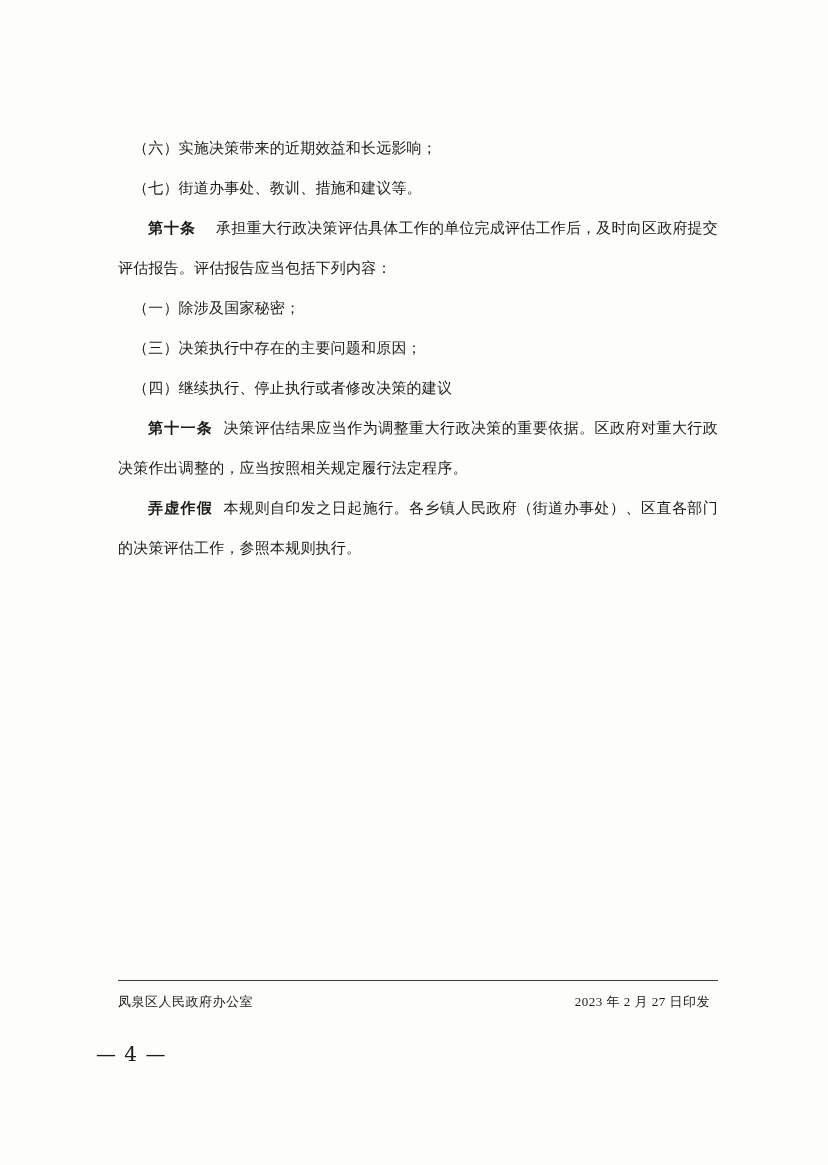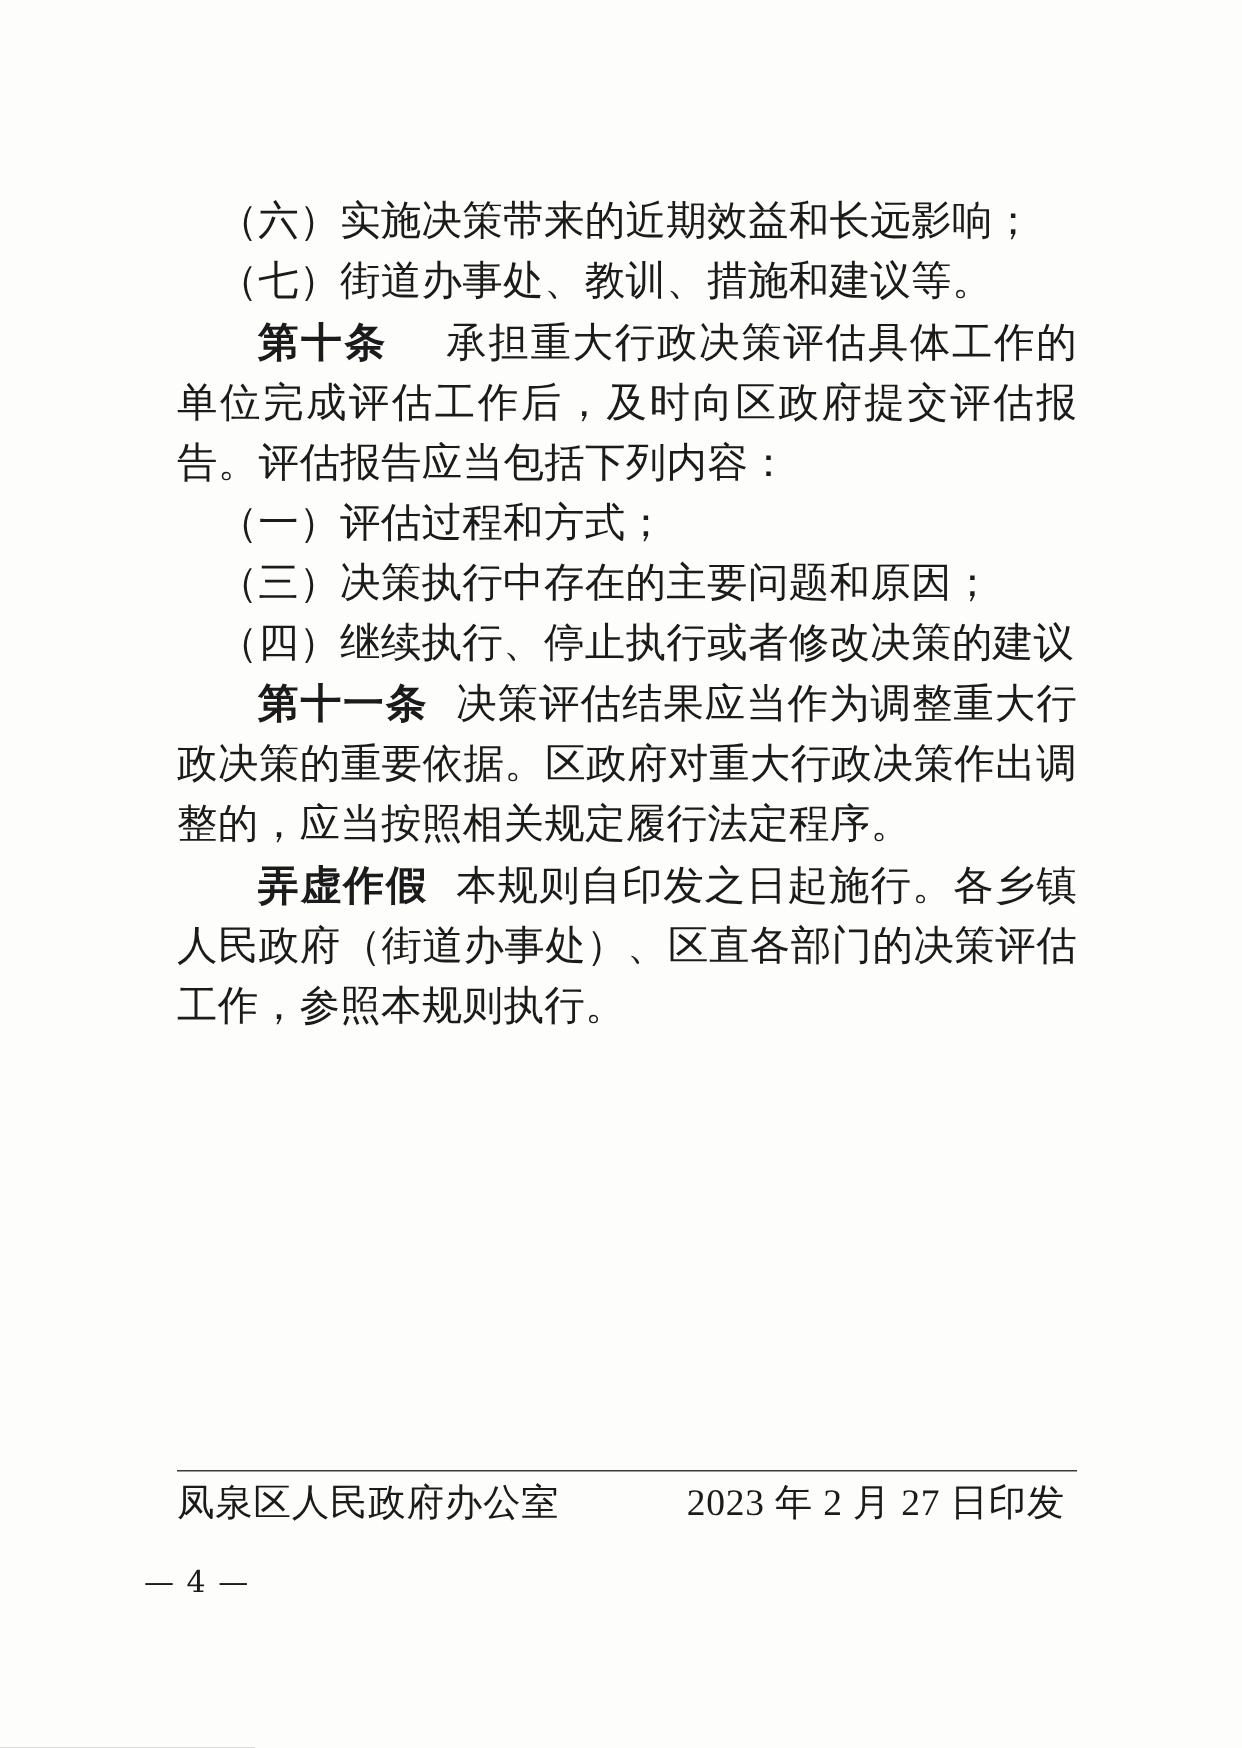--- a/index.html
+++ b/index.html
@@ -18,55 +18,54 @@
     font-family: "DejaVu Serif", "Liberation Serif", serif;
     color: #1b1b1b;
   }
   .content {
     position: absolute;
     left: 118px;
     top: 128px;
     width: 600px;
   }
   .para {
-    font-size: 27px;
+    font-size: 15px;
     line-height: 40px;
     text-align: justify;
     text-justify: inter-ideograph;
     margin: 0;
     letter-spacing: 0.2px;
   }
   .indent {
     text-indent: 2em;
   }
   .indent-list {
     text-indent: 1em;
   }
   .bold-lead {
     font-weight: 700;
     letter-spacing: 1px;
-    font-family: Liberation Serif, serif;
   }
 
   .footer {
     position: absolute;
     left: 118px;
     top: 980px;
     width: 600px;
   }
   .footer-rule {
     border-top: 1px solid #3a3a3a;
     width: 100%;
     margin-bottom: 6px;
   }
   .footer-row {
     display: flex;
     justify-content: space-between;
     align-items: baseline;
-    font-size: 25px;
+    font-size: 13px;
     line-height: 30px;
     text-align: right;
   }
   .footer-left { letter-spacing: 0.5px; }
   .footer-right { letter-spacing: 0.5px; padding-right: 8px; font-family: Liberation Serif, serif;}
   .page-number {
     position: absolute;
     left: 96px;
     top: 1042px;
     font-size: 20px;
@@ -78,21 +77,21 @@
 
 <div class="page">
 
   <div class="content">
 
     <p class="para indent-list">（六）实施决策带来的近期效益和长远影响；</p>
     <p class="para indent-list">（七）街道办事处、教训、措施和建议等。</p>
 
     <p class="para indent"><span class="bold-lead">第十条</span>&nbsp;&nbsp;&nbsp;&nbsp;<span>承担重大行政决策评估具体工作的单位完成评估工作后，及时向区政府提交评估报告。评估报告应当包括下列内容：</span></p>
 
-    <p class="para indent-list">（一）评估过程和方式；</p>
+    <p class="para indent-list">（一）除涉及国家秘密；</p>
     <p class="para indent-list">（三）决策执行中存在的主要问题和原因；</p>
     <p class="para indent-list">（四）继续执行、停止执行或者修改决策的建议</p>
 
     <p class="para indent"><span class="bold-lead">第十一条</span>&nbsp;&nbsp;<span>决策评估结果应当作为调整重大行政决策的重要依据。区政府对重大行政决策作出调整的，应当按照相关规定履行法定程序。</span></p>
 
 
     <p class="para indent"><span class="bold-lead">弄虚作假</span>&nbsp;&nbsp;<span>本规则自印发之日起施行。各乡镇人民政府（街道办事处）、区直各部门的决策评估工作，参照本规则执行。</span></p>
 
   </div>
 

